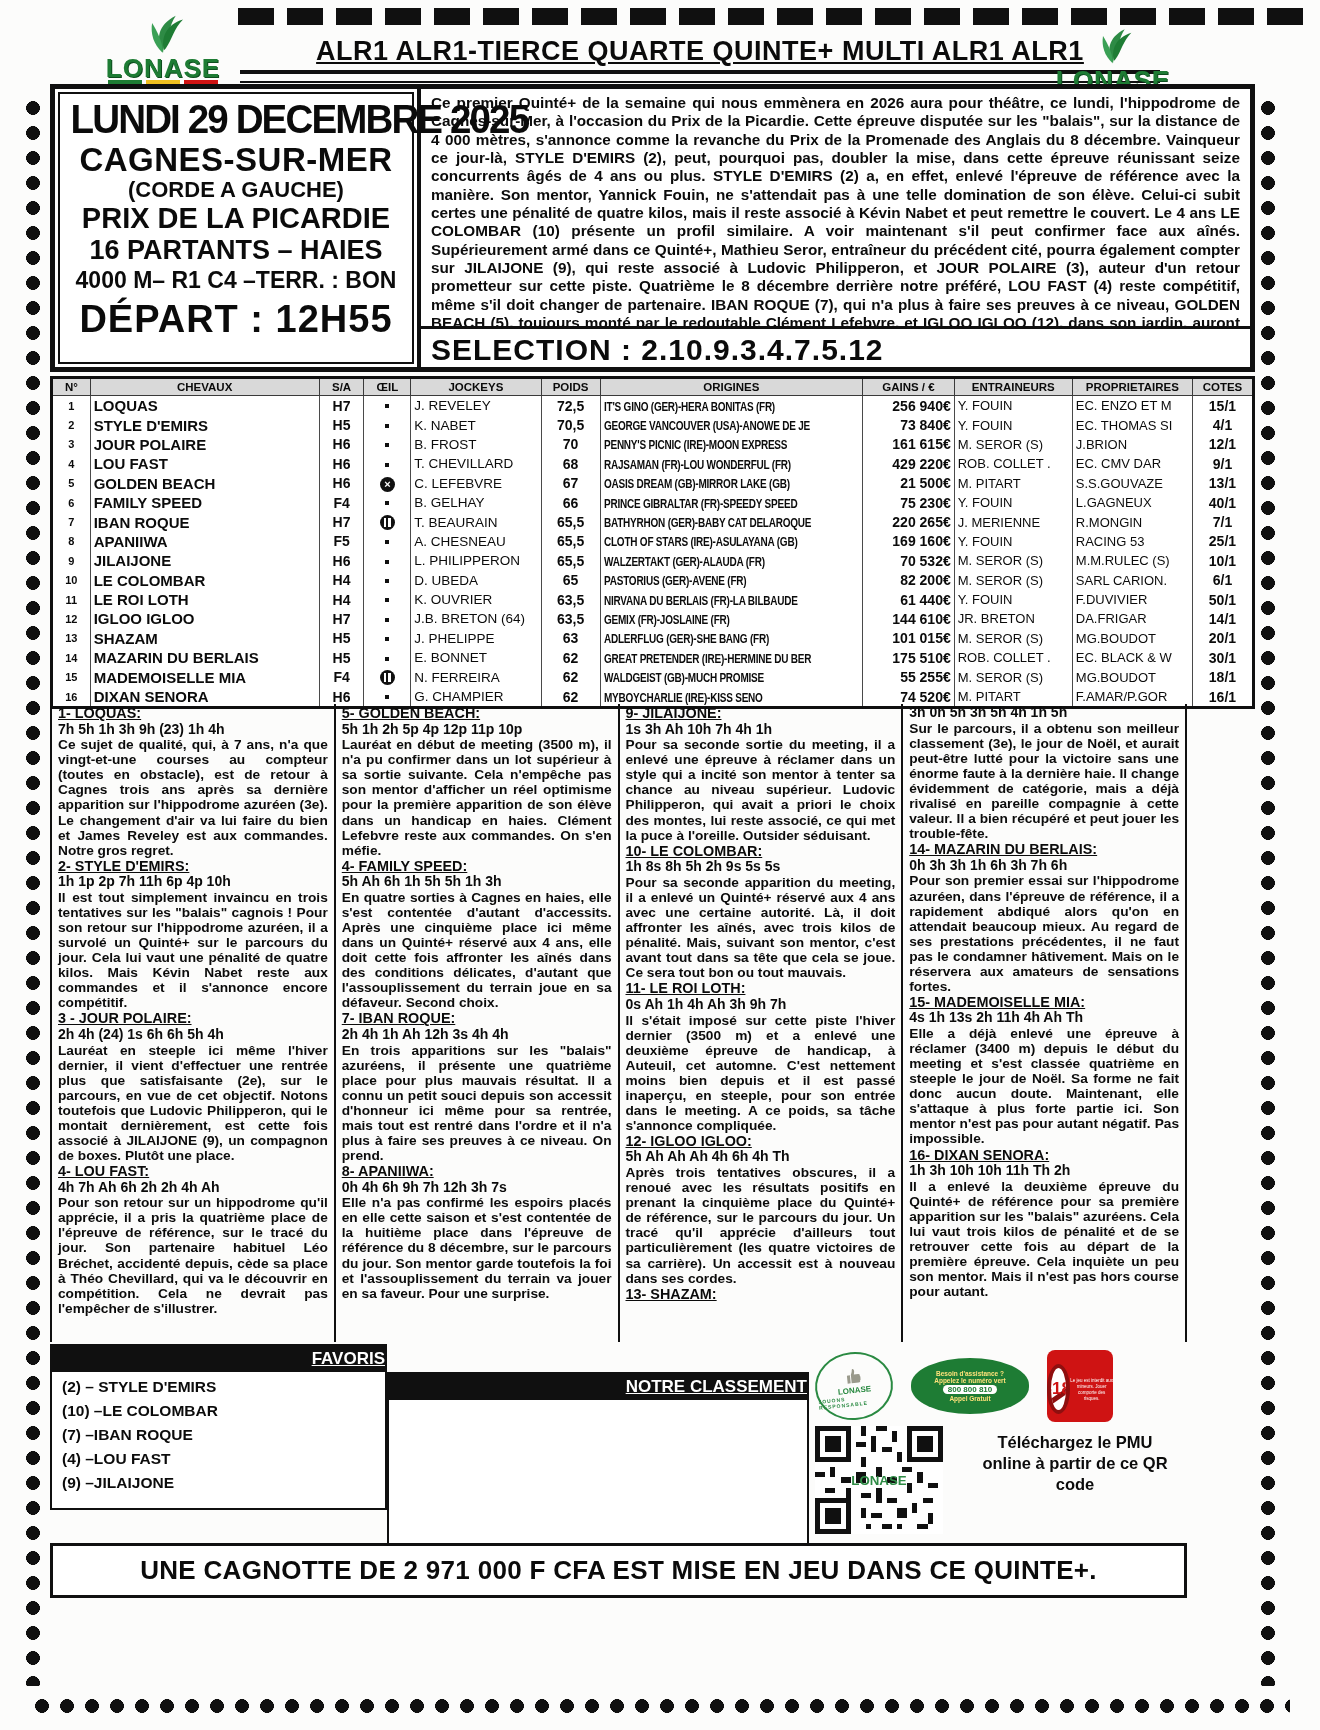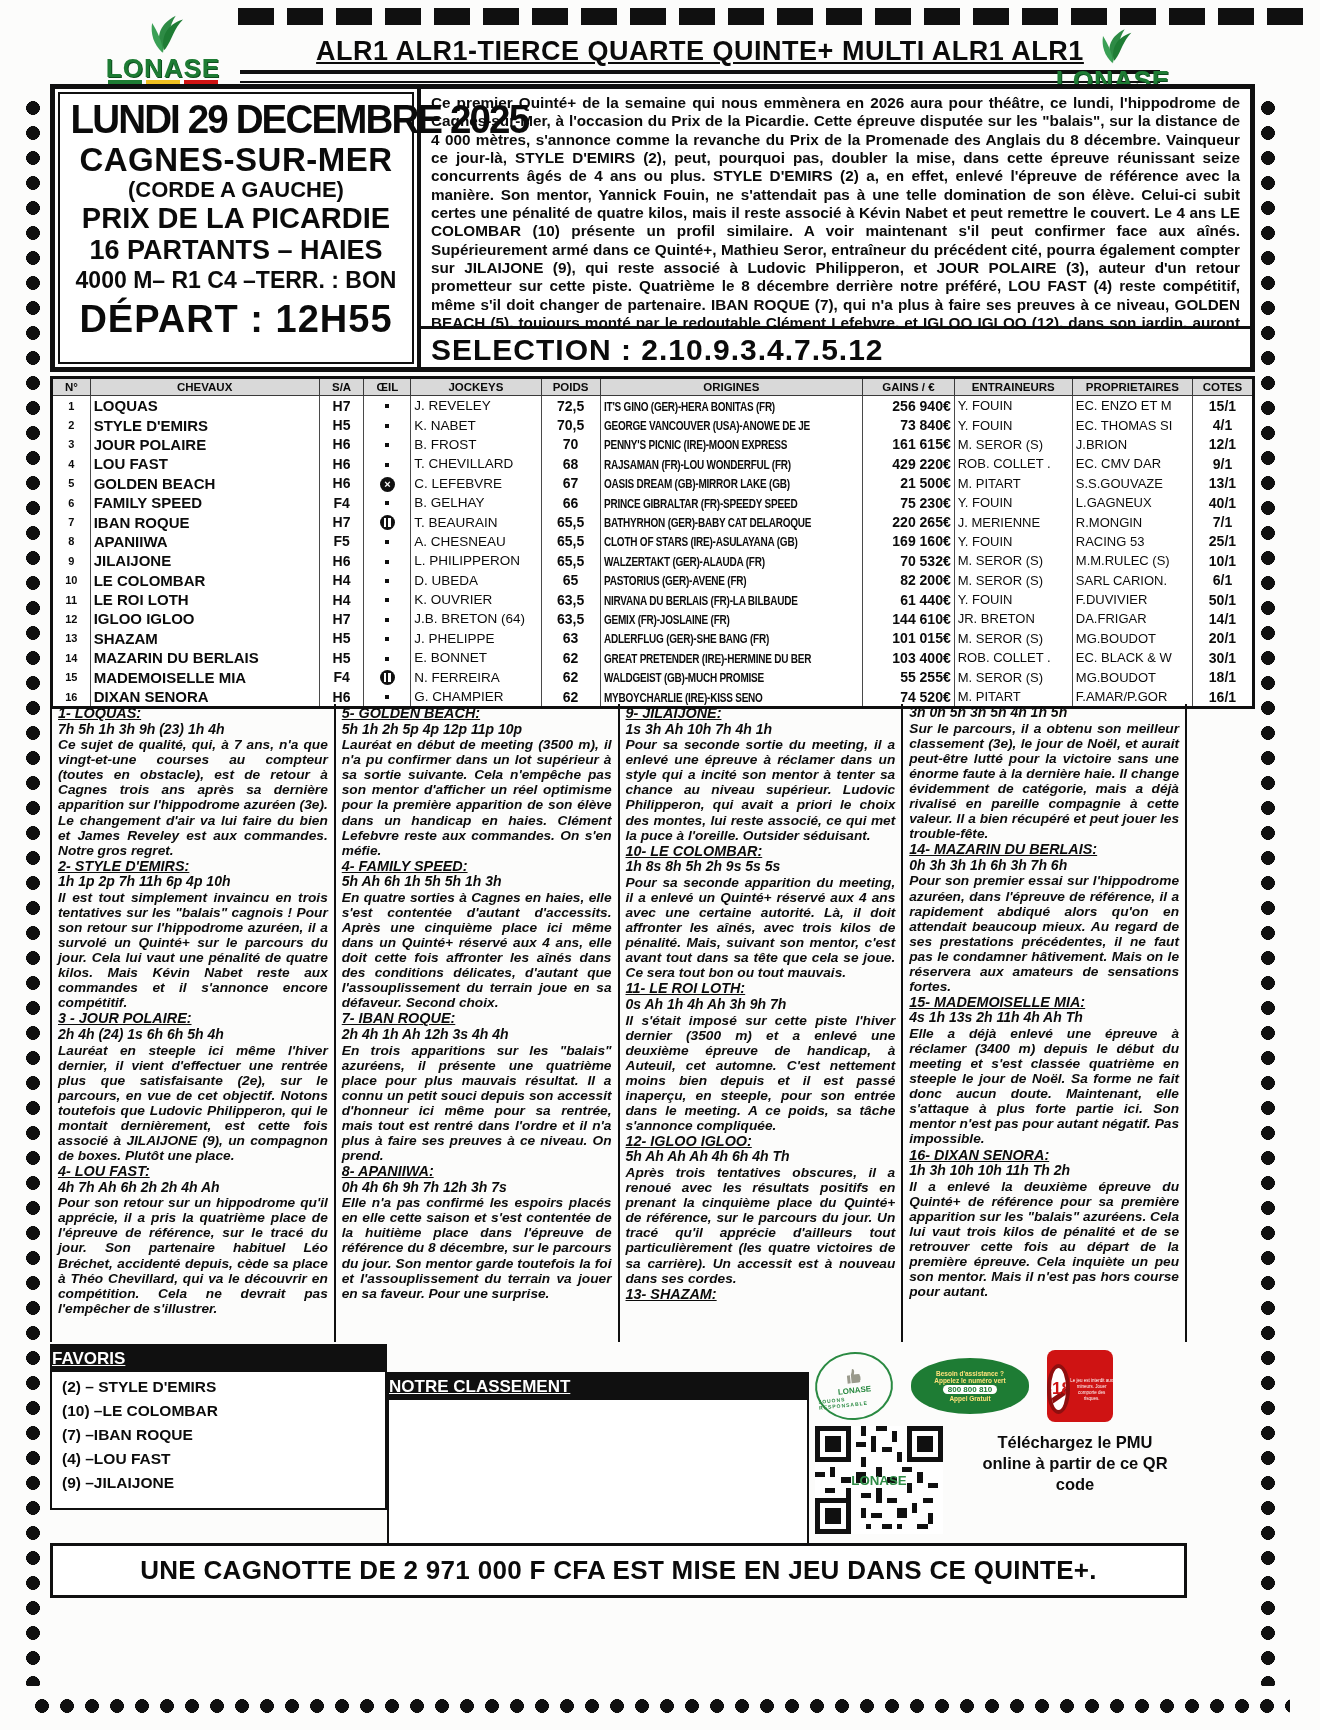--- a/index.html
+++ b/index.html
@@ -66,29 +66,29 @@
   .cond{display:inline-block;font-weight:bold;font-size:13.5px;letter-spacing:-.3px;
     transform:scaleX(.74);transform-origin:0 50%;white-space:nowrap;}
   .sq{display:inline-block;width:4px;height:4px;background:#101010;vertical-align:middle;}
   .oeil-badge{display:inline-flex;align-items:center;justify-content:center;width:15px;height:15px;
     border-radius:50%;background:#101010;color:#fff;font-size:11px;font-weight:bold;vertical-align:middle;gap:2px;}
   .oeil-bars::before,.oeil-bars::after{content:"";display:block;width:2.5px;height:9px;background:#fff;}
 
   
   .comments{position:absolute;top:704px;left:50px;width:1137px;height:638px;display:flex;
     border-left:2px solid #101010;box-sizing:border-box;overflow:hidden;}
-  .comment-col{flex:1;border-right:2px solid #101010;padding:1px 6px 0;overflow:hidden;min-width:0;font-style:italic;}
+  .comment-col{flex:1;border-right:2px solid #101010;padding:1px 6px 0;overflow:hidden;min-width:0;}
   .sec-title{font-weight:bold;font-size:14.4px;line-height:16.5px;text-decoration:underline;}
   .sec-perf{font-weight:bold;font-size:14px;line-height:15.8px;}
   .sec-text{font-weight:bold;font-size:13.7px;line-height:15.05px;text-align:justify;}
 
   
   .favoris{position:absolute;top:1344px;left:50px;width:337px;height:166px;border:2px solid #101010;
     box-sizing:border-box;background:#fff;}
-  .box-hdr{background:#101010;color:#fff;text-align:left;font-weight:bold;font-size:17px;
+  .box-hdr{background:#101010;color:#fff;text-align:right;font-weight:bold;font-size:17px;
     text-decoration:underline;padding:3px 0;}
   .fav-item{font-weight:bold;font-size:15.5px;padding:6px 10px 0;}
   .classement{position:absolute;top:1372px;left:387px;width:422px;height:190px;border:2px solid #101010;
     box-sizing:border-box;background:#fff;}
   .cls-line{font-weight:bold;font-size:16px;padding:7px 14px 0;}
 
   .brand-zone{position:absolute;top:1350px;left:815px;width:372px;height:185px;}
   .badge-row{display:flex;align-items:center;gap:18px;height:72px;}
   .resp-logo{width:74px;height:64px;border:2px solid #2a8a42;border-radius:50%;position:relative;
     display:flex;flex-direction:column;align-items:center;justify-content:center;transform:rotate(-6deg);}
@@ -371,21 +371,21 @@
         <td class="c-cote">20/1</td>
       </tr>
       <tr>
         <td class="c-num">14</td>
         <td class="c-horse">MAZARIN DU BERLAIS</td>
         <td class="c-sa">H5</td>
         <td class="c-oeil"><span class="sq"></span></td>
         <td class="c-jockey">E. BONNET</td>
         <td class="c-poids">62</td>
         <td class="c-orig"><span class="cond">GREAT PRETENDER (IRE)-HERMINE DU BER</span></td>
-        <td class="c-gains">103 400€</td>
+        <td class="c-gains">175 510€</td>
         <td class="c-entr">ROB. COLLET .</td>
         <td class="c-prop">EC. BLACK &amp; W</td>
         <td class="c-cote">30/1</td>
       </tr>
       <tr>
         <td class="c-num">15</td>
         <td class="c-horse">MADEMOISELLE MIA</td>
         <td class="c-sa">F4</td>
         <td class="c-oeil"><span class="oeil-badge oeil-bars"></span></td>
         <td class="c-jockey">N. FERREIRA</td>

